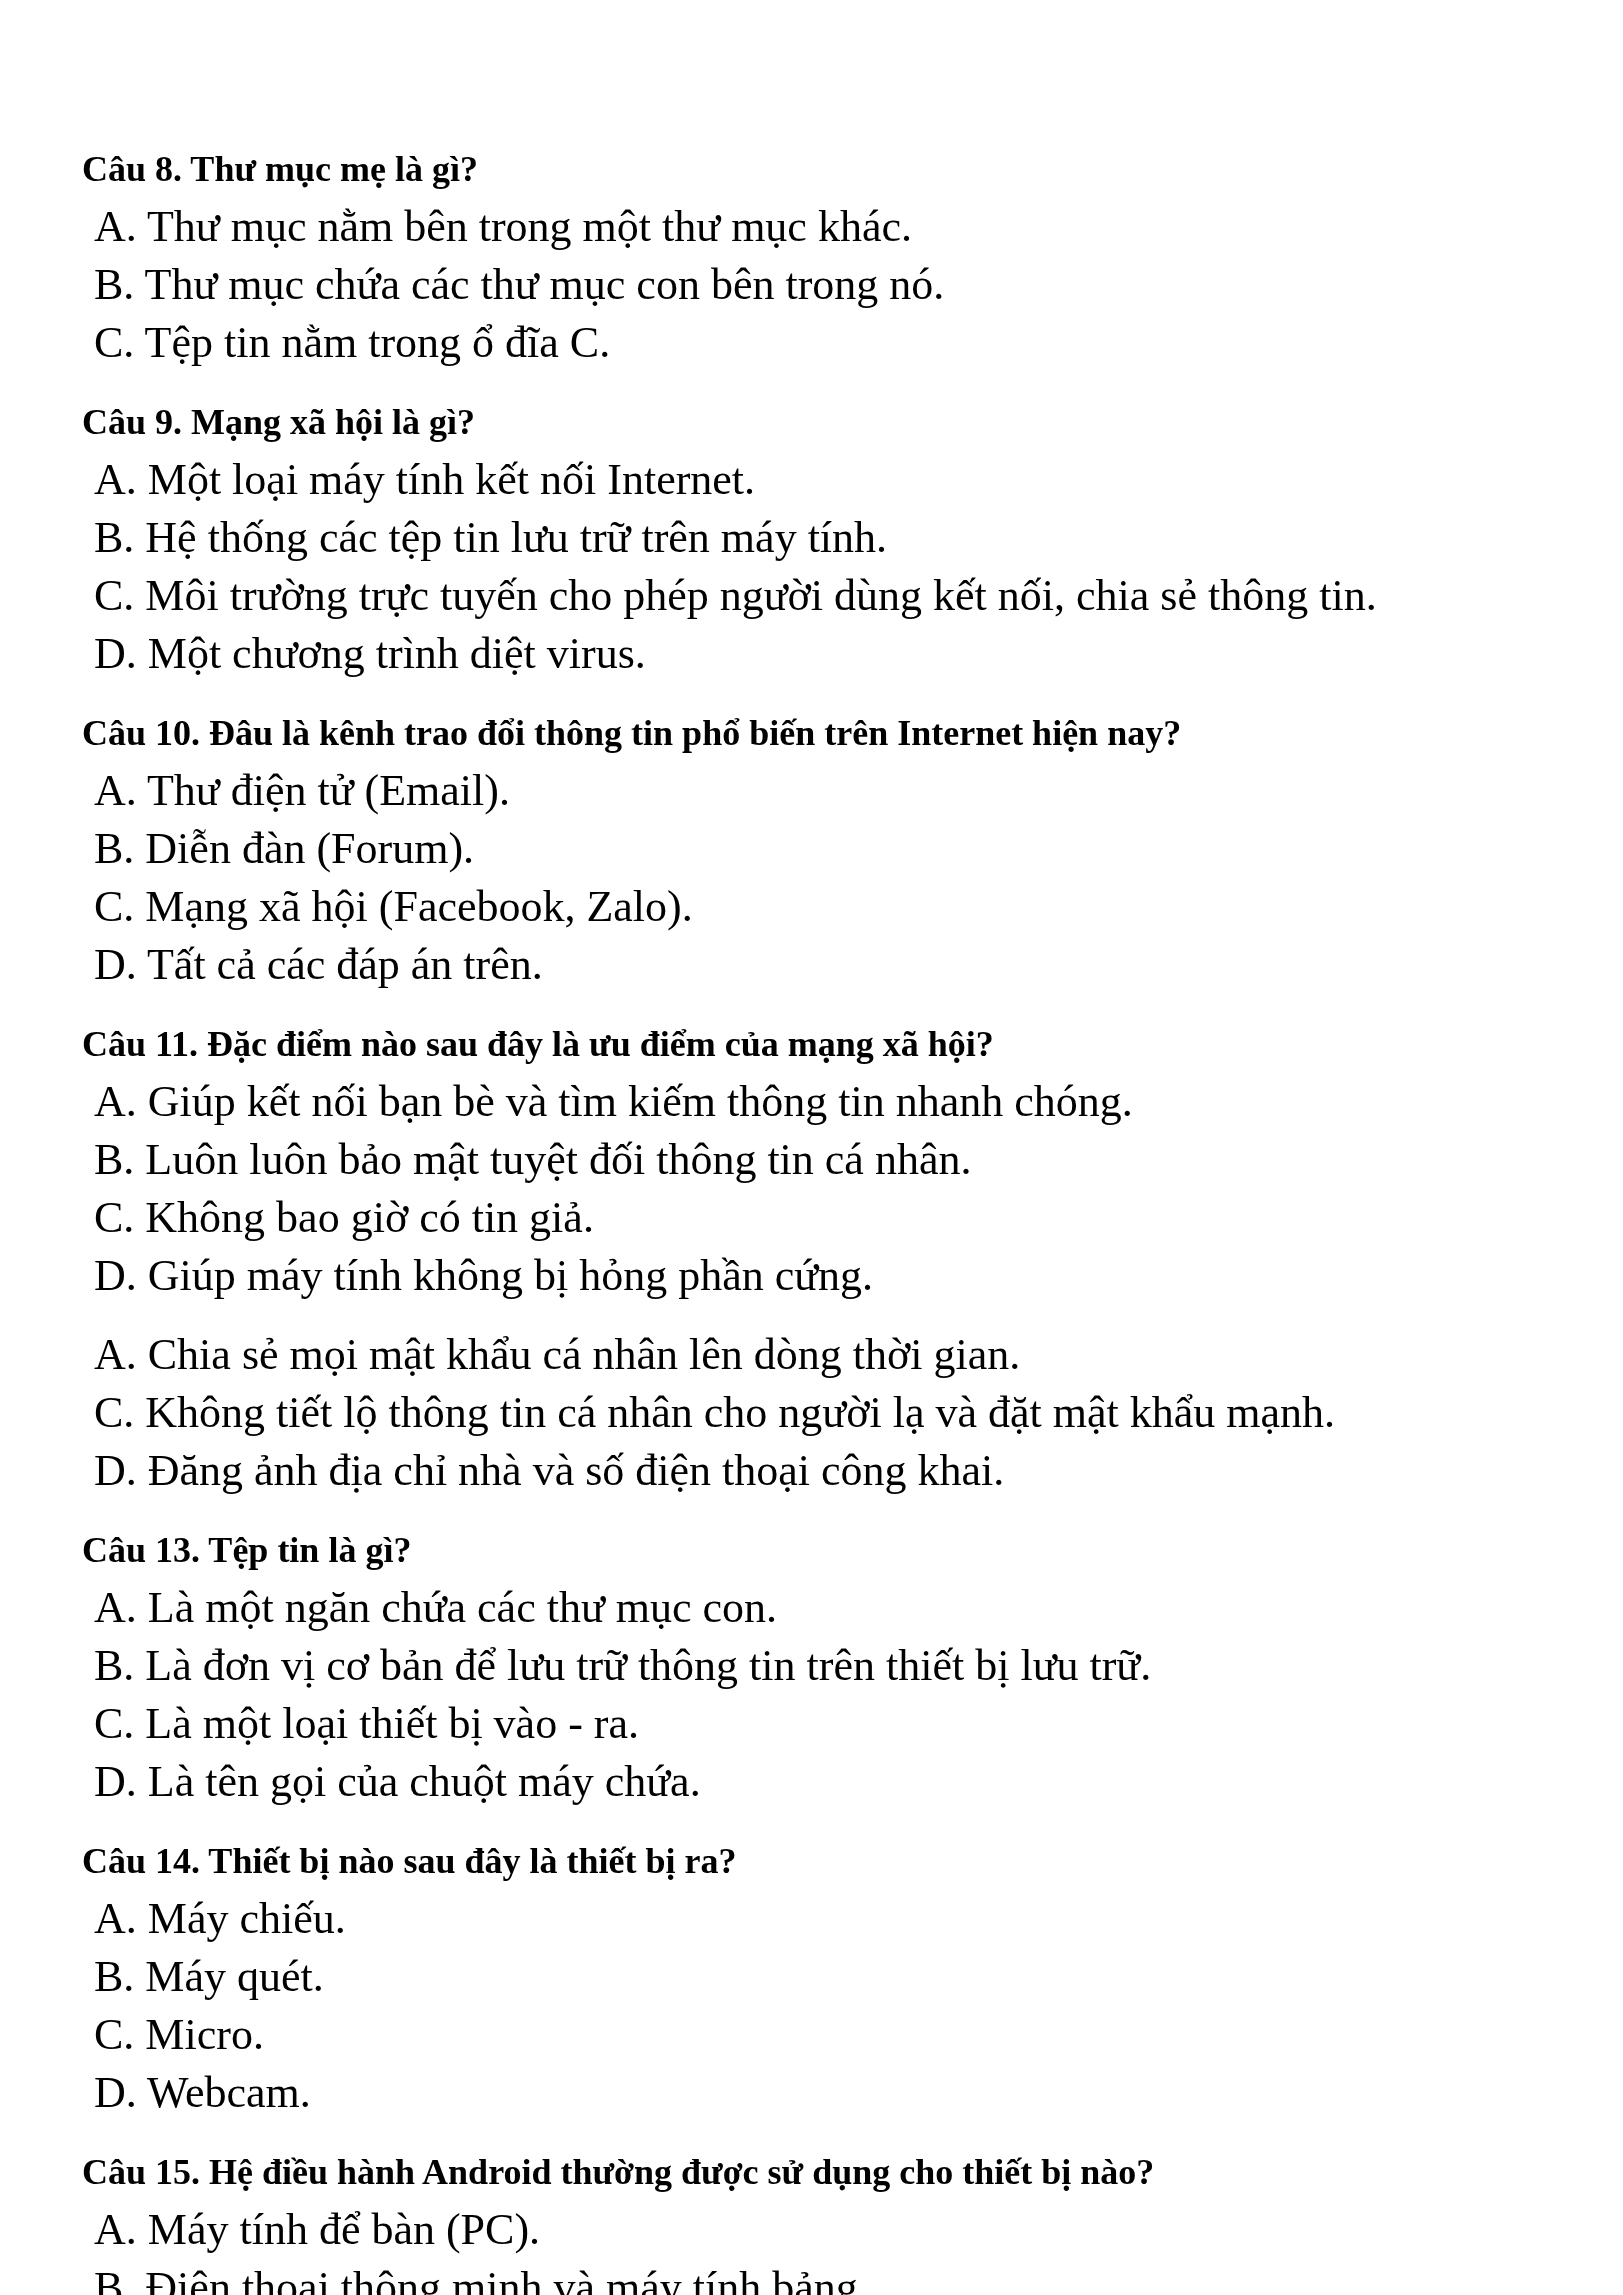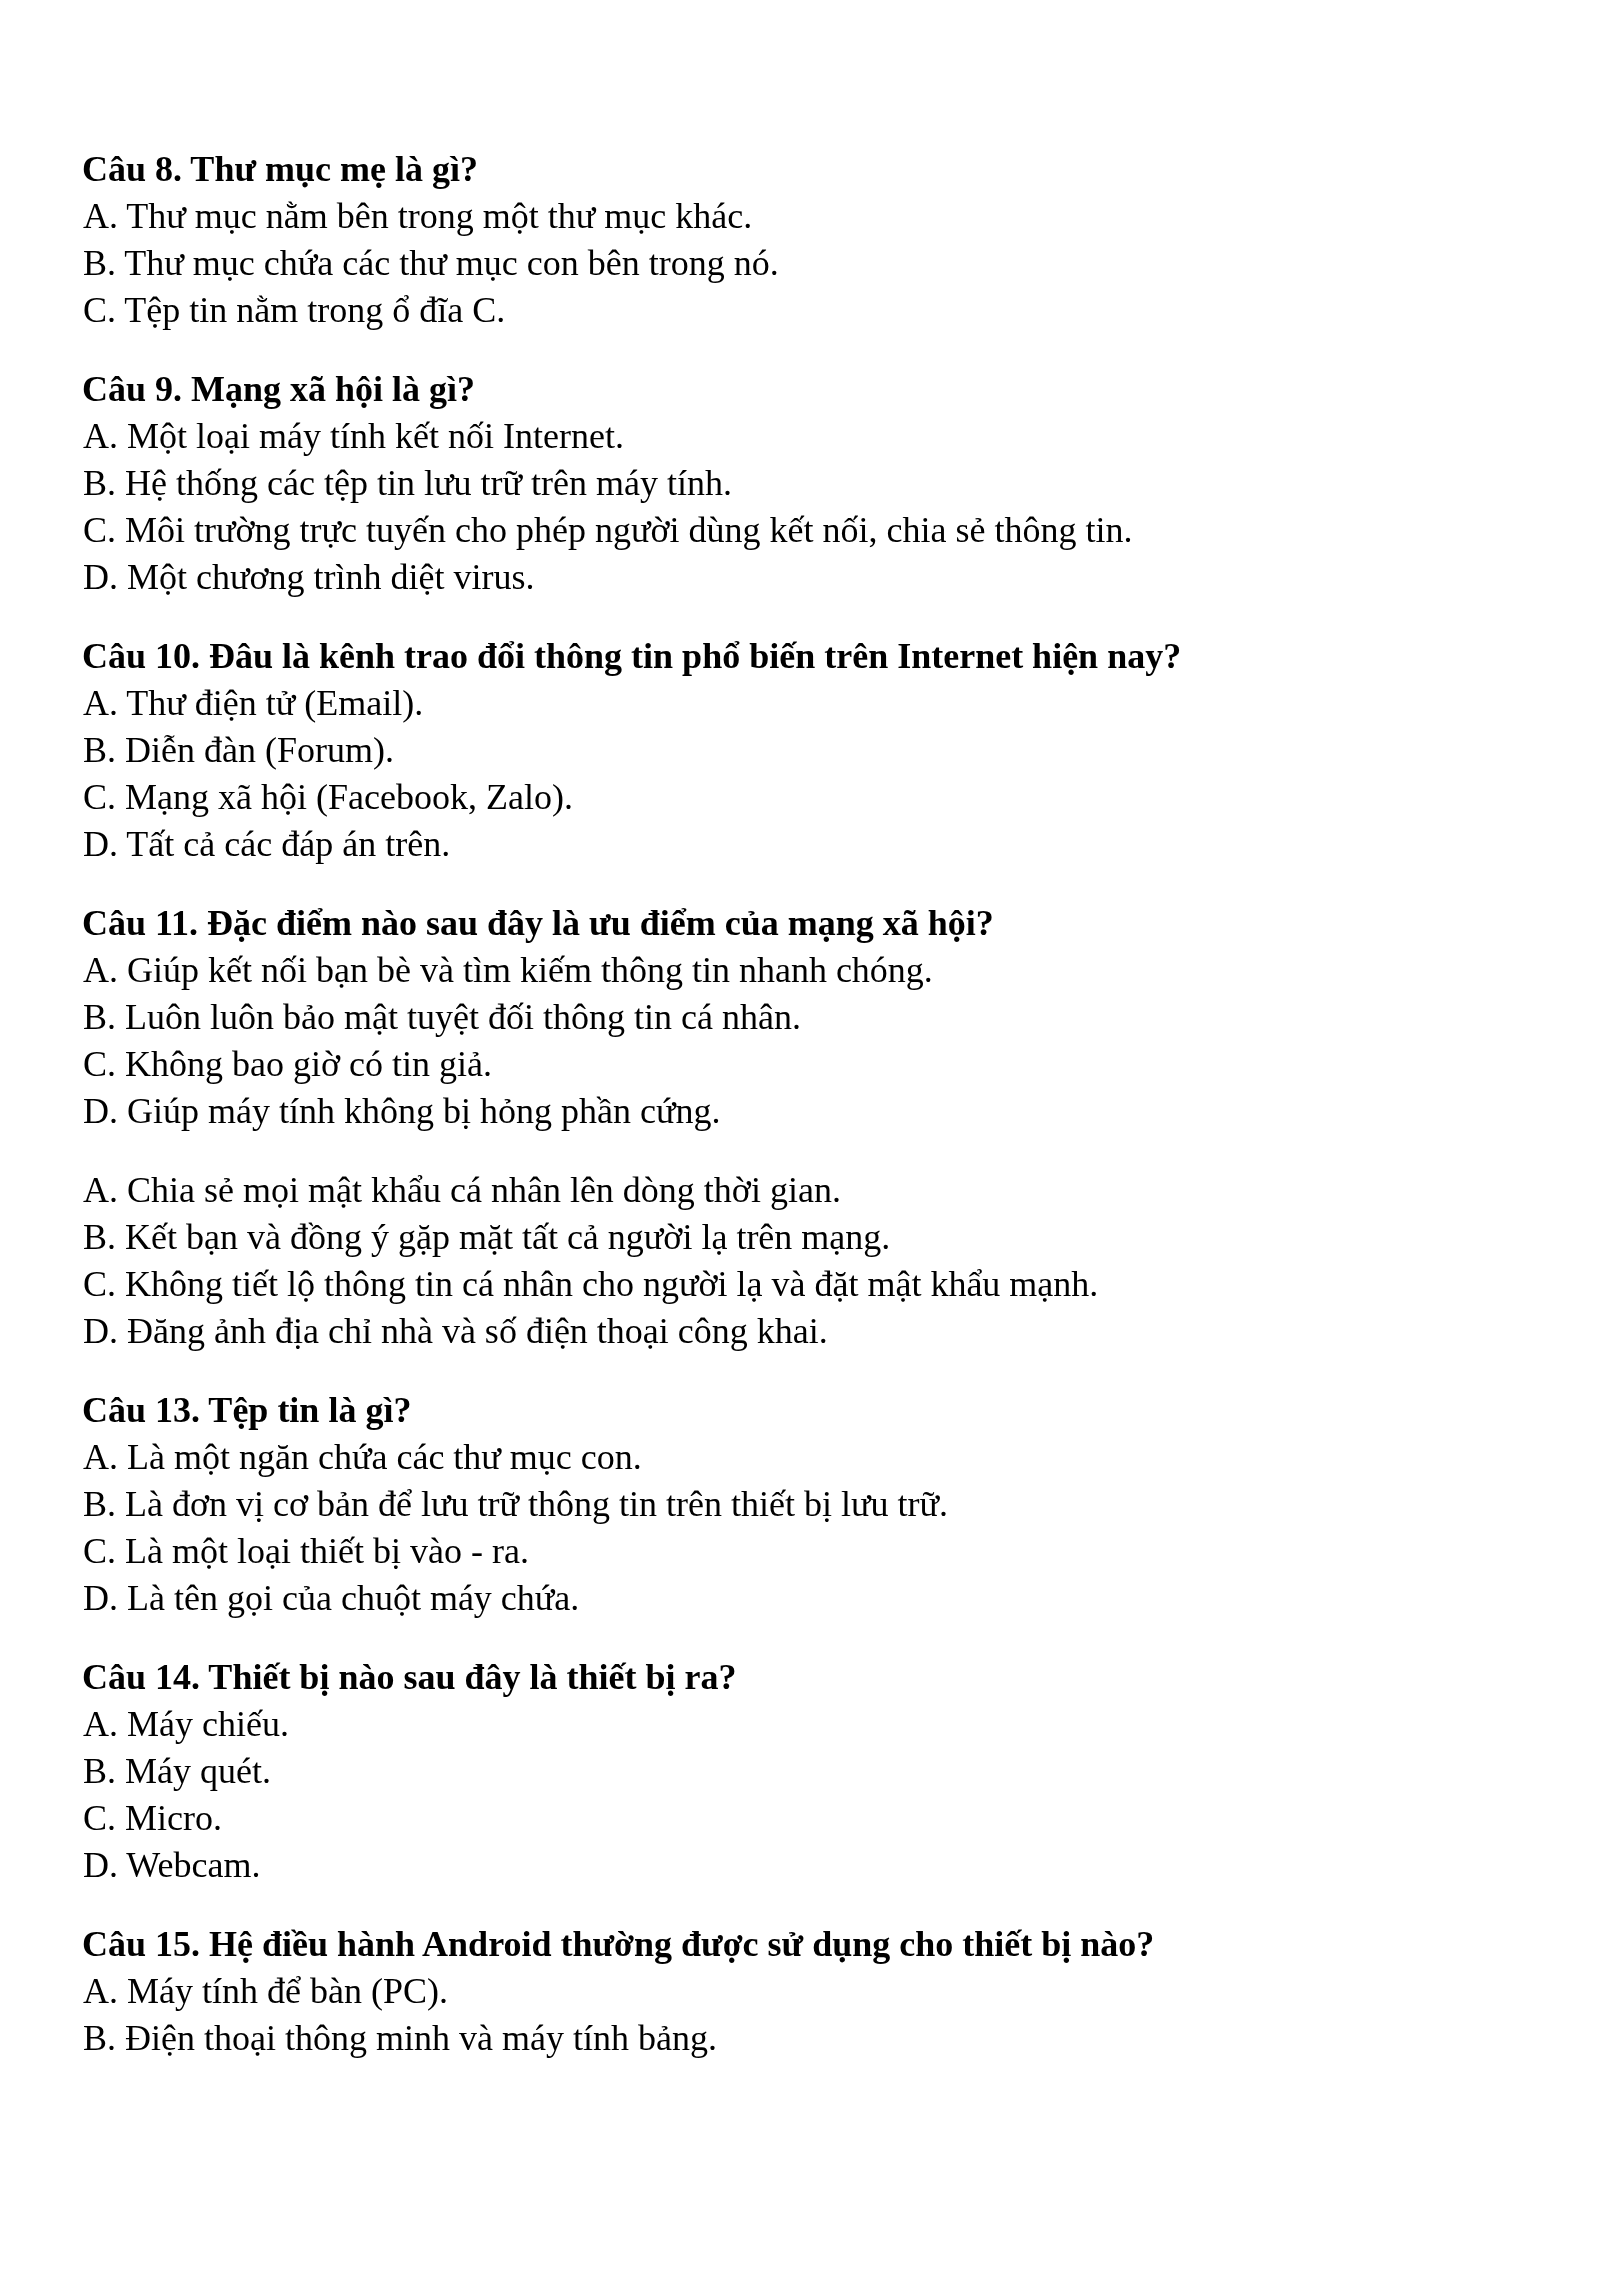--- a/index.html
+++ b/index.html
@@ -24,24 +24,24 @@
     margin: 0 0 33px 0;
   }
   .question-title {
     font-size: 36px;
     line-height: 46px;
     font-weight: bold;
     margin: 0;
     white-space: nowrap;
   }
   .option {
-    font-size: 36px;
+    font-size: 44px;
     line-height: 46px;
     font-weight: normal;
-    margin: 1px;
+    margin: 12px;
     white-space: nowrap;
   }
 </style>
 </head>
 <body>
 
 <div class="page">
 
   <section class="question">
     <h2 class="question-title">Câu 8. Thư mục mẹ là gì?</h2>
@@ -69,21 +69,20 @@
   <section class="question">
     <h2 class="question-title">Câu 11. Đặc điểm nào sau đây là ưu điểm của mạng xã hội?</h2>
     <p class="option">A. Giúp kết nối bạn bè và tìm kiếm thông tin nhanh chóng.</p>
     <p class="option">B. Luôn luôn bảo mật tuyệt đối thông tin cá nhân.</p>
     <p class="option">C. Không bao giờ có tin giả.</p>
     <p class="option">D. Giúp máy tính không bị hỏng phần cứng.</p>
   </section>
 
   <section class="question">
     <p class="option">A. Chia sẻ mọi mật khẩu cá nhân lên dòng thời gian.</p>
-    <p class="option">B. Kết bạn và đồng ý gặp mặt tất cả người lạ trên mạng.</p>
     <p class="option">C. Không tiết lộ thông tin cá nhân cho người lạ và đặt mật khẩu mạnh.</p>
     <p class="option">D. Đăng ảnh địa chỉ nhà và số điện thoại công khai.</p>
   </section>
 
   <section class="question">
     <h2 class="question-title">Câu 13. Tệp tin là gì?</h2>
     <p class="option">A. Là một ngăn chứa các thư mục con.</p>
     <p class="option">B. Là đơn vị cơ bản để lưu trữ thông tin trên thiết bị lưu trữ.</p>
     <p class="option">C. Là một loại thiết bị vào - ra.</p>
     <p class="option">D. Là tên gọi của chuột máy chứa.</p>

